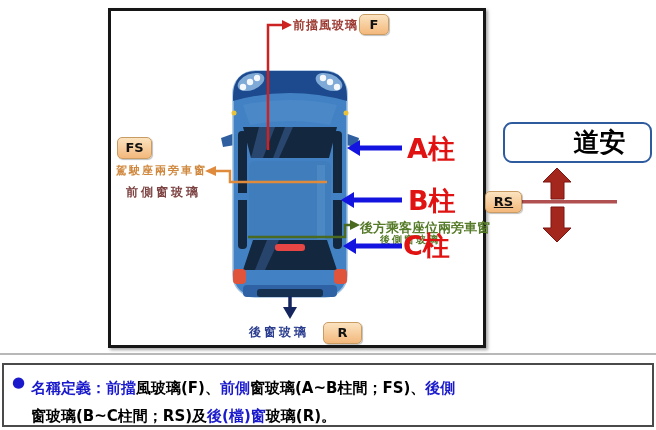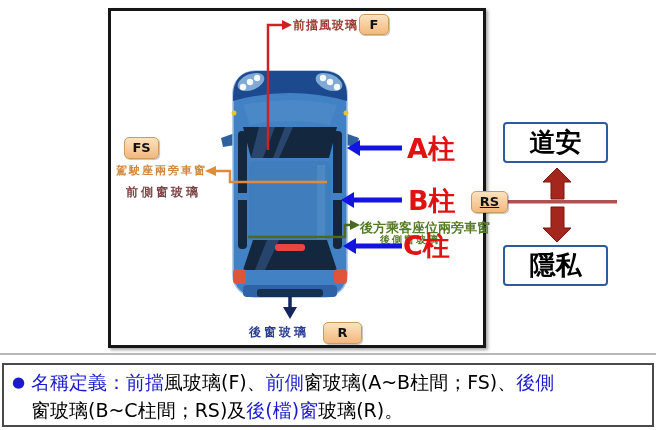--- a/index.html
+++ b/index.html
@@ -24,32 +24,32 @@
   .lbl-pillar-a{left:407px;top:131px;text-align:center;}
   .lbl-pillar-b{left:408px;top:183px;}
   .lbl-pillar-c{left:403px;top:228px;z-index:7;}
   .lbl-rear-passenger{left:360px;top:219px;font-size:13px;color:var(--label-green);}
   .lbl-rear-side-glass{left:380px;top:233px;font-size:10px;color:var(--label-green);letter-spacing:2px;z-index:4;}
   .lbl-rear-window{left:249px;top:324px;font-size:12px;color:var(--label-navy);letter-spacing:3px;}
   .badge{position:absolute;z-index:8;background:linear-gradient(#fbe3c0,#f3b87c);
          border:1px solid var(--badge-border);border-radius:5px;color:#111;
          font-weight:bold;font-size:13px;text-align:center;box-shadow:1px 1px 1px rgba(0,0,0,.25);}
   .badge-f{left:359px;top:14px;width:28px;height:19px;line-height:19px;}
-  .badge-fs{left:124px;top:137px;width:33px;height:20px;line-height:20px;}
-  .badge-rs{left:471px;top:191px;width:35px;height:20px;line-height:20px;z-index:10;text-decoration:underline;}
+  .badge-fs{left:117px;top:137px;width:33px;height:20px;line-height:20px;}
+  .badge-rs{left:485px;top:191px;width:35px;height:20px;line-height:20px;z-index:10;text-decoration:underline;}
   .badge-r{left:323px;top:322px;width:37px;height:20px;line-height:20px;}
   .tradeoff-box{position:absolute;left:503px;width:101px;height:37px;background:#fff;
-                border:2px solid var(--box-border-blue);border-radius:4px;color:#000;
-                font-weight:bold;font-size:26px;text-align:center;line-height:37px;z-index:6;}
+                border:2px solid var(--box-border-blue);border-radius:9px;color:#000;
+                font-weight:bold;font-size:26px;text-align:center;line-height:37px;z-index:6;padding-left:44px;}
   .tradeoff-top{top:122px;} .tradeoff-bottom{top:245px;}
   .divider-shadow{position:absolute;left:0;top:353px;width:656px;height:2px;background:#b8b8b8;z-index:1;}
   .definition-bar{position:absolute;left:2px;top:363px;width:648px;height:60px;background:#fff;
                   border:2px solid #4a4a4a;z-index:6;}
-  .definition-text{position:relative;margin:3px 6px 0 27px;font-size:19px;line-height:28px;
-                   font-weight:normal;color:#000;}
+  .definition-text{position:relative;margin:9px 6px 0 27px;font-size:15px;line-height:28px;
+                   font-weight:bold;color:#000;}
   .definition-bullet{position:absolute;left:8px;top:8px;font-size:15px;color:var(--definition-blue);z-index:7;}
   .seg-blue{color:var(--definition-blue);}
   .seg-black{color:#000;}
   .car-body{fill:var(--car-body-blue);stroke:#9fc0e0;stroke-width:1.5;}
   .car-glass{fill:var(--car-glass-dark);}
 </style>
 </head>
 <body>
 
 <div class="canvas">
@@ -137,21 +137,20 @@
   <div class="lbl lbl-pillar lbl-pillar-b">B柱</div>
   <div class="badge badge-rs">RS</div>
   <div class="lbl lbl-rear-passenger">後方乘客座位兩旁車窗</div>
   <div class="lbl lbl-rear-side-glass">後側窗玻璃</div>
   <div class="lbl lbl-pillar lbl-pillar-c">C柱</div>
 
   <div class="lbl lbl-rear-window">後窗玻璃</div>
   <div class="badge badge-r">R</div>
 
   <div class="tradeoff-box tradeoff-top">道安</div>
-  <div class="tradeoff-box tradeoff-bottom">隱私</div>
 
   <div class="definition-bar">
     <span class="definition-bullet">●</span>
     <div class="definition-text">
       <span class="seg-blue">名稱定義：</span><span class="seg-blue">前擋</span><span class="seg-black">風玻璃(F)、</span><span class="seg-blue">前側</span><span class="seg-black">窗玻璃(A~B柱間；FS)、</span><span class="seg-blue">後側</span><br>
       <span class="seg-black">窗玻璃(B~C柱間；RS)及</span><span class="seg-blue">後(檔)窗</span><span class="seg-black">玻璃(R)。</span>
     </div>
   </div>
 
 </div>

